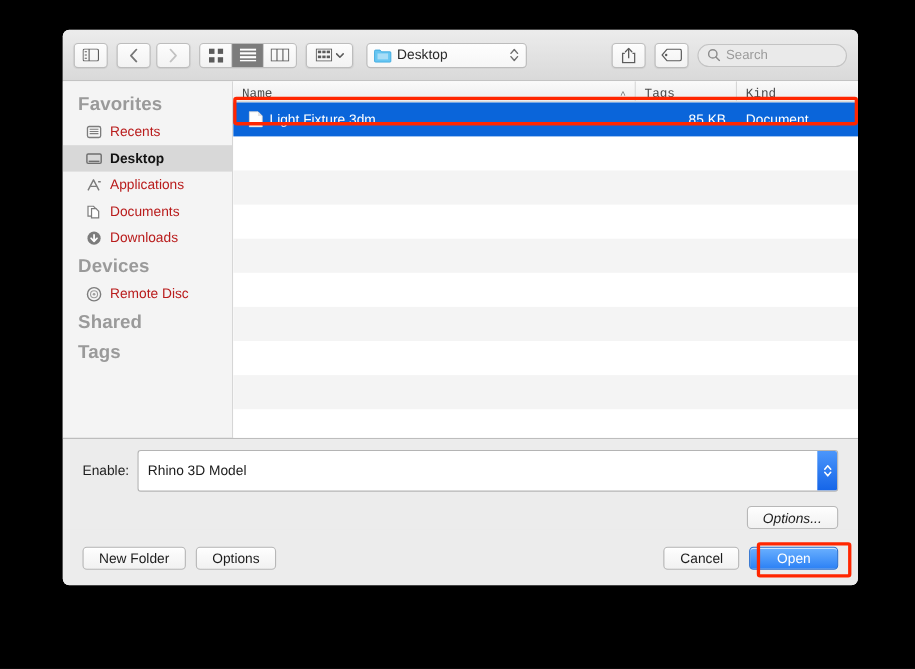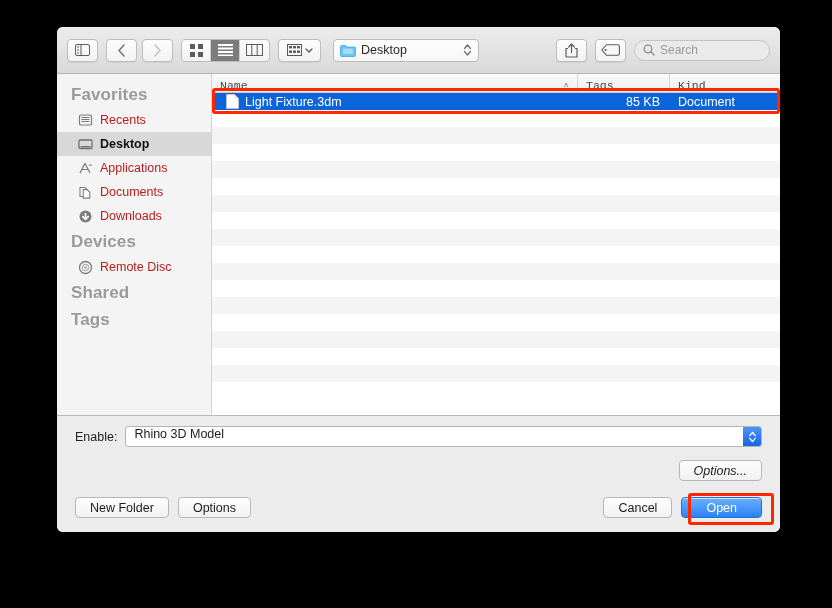--- a/index.html
+++ b/index.html
@@ -119,41 +119,41 @@
     display: flex; align-items: center;
     font-size: 11.5px; color: #4a4a4a;
   }
   .ch { height: 100%; display: flex; align-items: flex-end; padding-left: 8px; border-right: 1px solid #d6d6d6; position: relative; font-family: Liberation Mono, monospace; }
   .ch.name { flex: 1 1 auto; }
   .ch.size { width: 92px; flex: 0 0 92px; }
   .ch.kind { width: 110px; flex: 0 0 110px; border-right: none; }
   .sortarrow { position: absolute; right: 8px; font-size: 9px; color: #6d6d6d; }
 
   .rows { flex: 1 1 auto; overflow: hidden; }
-  .row { height: 17px; display: flex; align-items: center; font-size: 12.5px; color: #1d1d1d; }
+  .row { height: 31px; display: flex; align-items: center; font-size: 12.5px; color: #1d1d1d; }
   .row.alt { background: #f4f4f4; }
   .row.selected { background: #0a65da; color: #fff; }
   .cell-name { flex: 1 1 auto; display: flex; align-items: center; gap: 6px; padding-left: 14px; min-width: 0; }
   .cell-size { width: 92px; flex: 0 0 92px; text-align: right; padding-right: 10px; }
   .cell-kind { width: 110px; flex: 0 0 110px; padding-left: 8px; }
   .fileicon { width: 13px; height: 15px; flex: 0 0 13px; }
 
   
   .bottom {
     flex: 0 0 auto;
     background: #ececec;
     border-top: 1px solid #b9b9b9;
     padding: 10px 18px 0 18px;
   }
   .enable-row { display: flex; align-items: center; gap: 8px; }
   .enable-label { font-size: 12.5px; color: #1e1e1e; }
   .enable-pop {
-    flex: 1 1 auto; height: 21px;
+    flex: 1 1 auto; height: 38px;
     background: #fff; border: 1px solid #b4b4b4; border-radius: 3px;
-    display: flex; padding-left: 8px;
+    display: flex; align-items: center; padding-left: 8px;
     font-size: 12.5px; color: #1b1b1b;
     position: relative; overflow: hidden;
   }
   .stepper {
     position: absolute; right: 0; top: 0; bottom: 0; width: 18px;
     background: linear-gradient(to bottom, #4b96fb 0%, #1565e8 100%);
     display: flex; flex-direction: column; align-items: center; justify-content: center;
     color: #fff;
   }
   .options-row { display: flex; justify-content: flex-end; margin-top: 13px; font-style: italic; }

